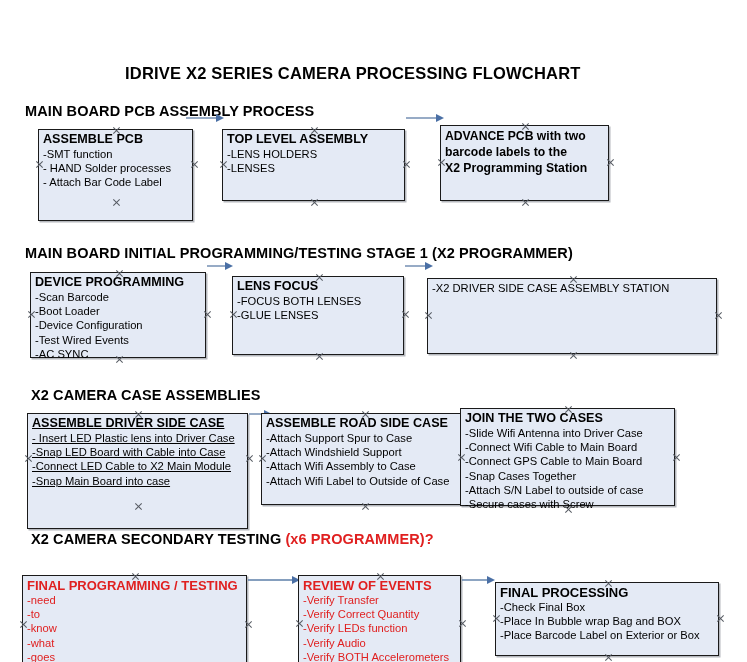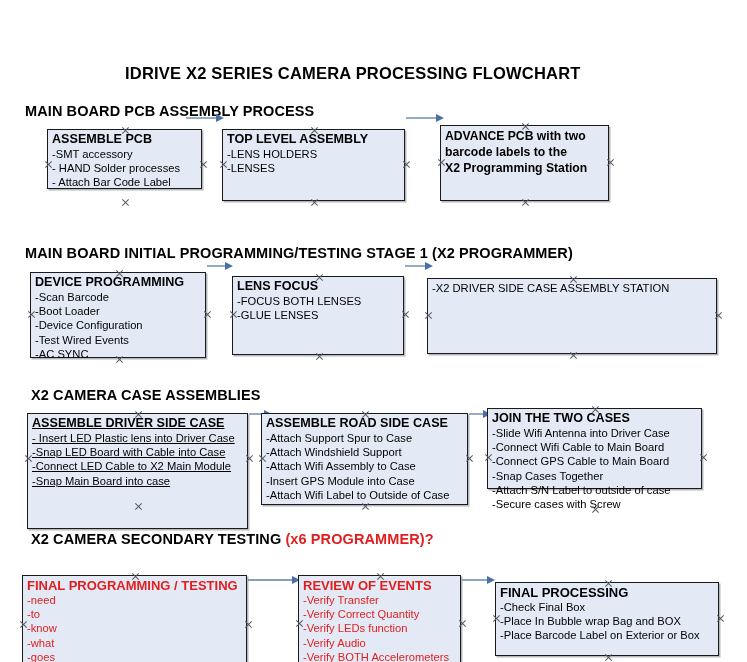--- a/index.html
+++ b/index.html
@@ -92,24 +92,24 @@
 <body>
 
 <div id="canvas">
 
   <div class="abs main-title" style="left:125px; top:20px;">IDRIVE X2  SERIES CAMERA PROCESSING FLOWCHART</div>
 
   <div class="abs section-title" style="left:25px; top:59px;">
     <span>MAIN BOARD PCB ASSEMBLY PROCESS</span>
   </div>
 
-  <div class="abs fbox" style="left:47px; top:85px; width:155px; height:60px;">
+  <div class="abs fbox" style="left:38px; top:85px; width:155px; height:92px;">
     <div class="bxinner">
       <div class="bx-head">ASSEMBLE PCB</div>
-      <div class="bx-line">-SMT accessory</div>
+      <div class="bx-line">-SMT function</div>
       <div class="bx-line">- HAND Solder processes</div>
       <div class="bx-line">- Attach Bar Code Label</div>
     </div>
     <span class="handle" style="left:-4.5px; top:29.5px;"></span>
     <span class="handle" style="left:72.5px; top:-4.5px;"></span>
     <span class="handle" style="left:72.5px; top:67.5px;"></span>
     <span class="handle" style="left:150.5px; top:29.5px;"></span>
   </div>
 
   <svg class="arrow-svg" style="left:186px; top:113px; width:38px; height:10px;" viewBox="0 0 38 10">
@@ -219,35 +219,34 @@
     <line x1="0" y1="5" x2="15" y2="5" stroke="#7d96b8" stroke-width="1.6"></line>
     <polygon points="15,1 23,5 15,9" fill="#4a6fa5"></polygon>
   </svg>
 
   <div class="abs fbox" style="left:261px; top:369px; width:207px; height:92px;">
     <div class="bxinner">
       <div class="bx-head">ASSEMBLE ROAD SIDE CASE</div>
       <div class="bx-line">-Attach Support Spur to Case</div>
       <div class="bx-line">-Attach Windshield Support</div>
       <div class="bx-line">-Attach Wifi Assembly to Case</div>
-      <div class="bx-line">-Insert GPS Module into Case</div>
       <div class="bx-line">-Attach Wifi Label to Outside of Case</div>
     </div>
     <span class="handle" style="left:-4.5px; top:39.5px;"></span>
     <span class="handle" style="left:99px; top:-4.5px;"></span>
     <span class="handle" style="left:99px; top:87.5px;"></span>
     <span class="handle" style="left:202.5px; top:39.5px;"></span>
   </div>
 
   <svg class="arrow-svg" style="left:469px; top:409px; width:22px; height:10px;" viewBox="0 0 22 10">
     <line x1="0" y1="5" x2="14" y2="5" stroke="#7d96b8" stroke-width="1.6"></line>
     <polygon points="14,1 22,5 14,9" fill="#4a6fa5"></polygon>
   </svg>
 
-  <div class="abs fbox" style="left:487px; top:364px; width:215px; height:81px;">
+  <div class="abs fbox" style="left:460px; top:364px; width:215px; height:98px;">
     <div class="bxinner">
       <div class="bx-head">JOIN THE TWO CASES</div>
       <div class="bx-line">-Slide Wifi Antenna into Driver Case</div>
       <div class="bx-line">-Connect Wifi Cable to Main Board</div>
       <div class="bx-line">-Connect GPS Cable to Main Board</div>
       <div class="bx-line">-Snap Cases Together</div>
       <div class="bx-line">-Attach S/N Label to outside of case</div>
       <div class="bx-line">-Secure cases with Screw</div>
     </div>
     <span class="handle" style="left:-4.5px; top:43.5px;"></span>

